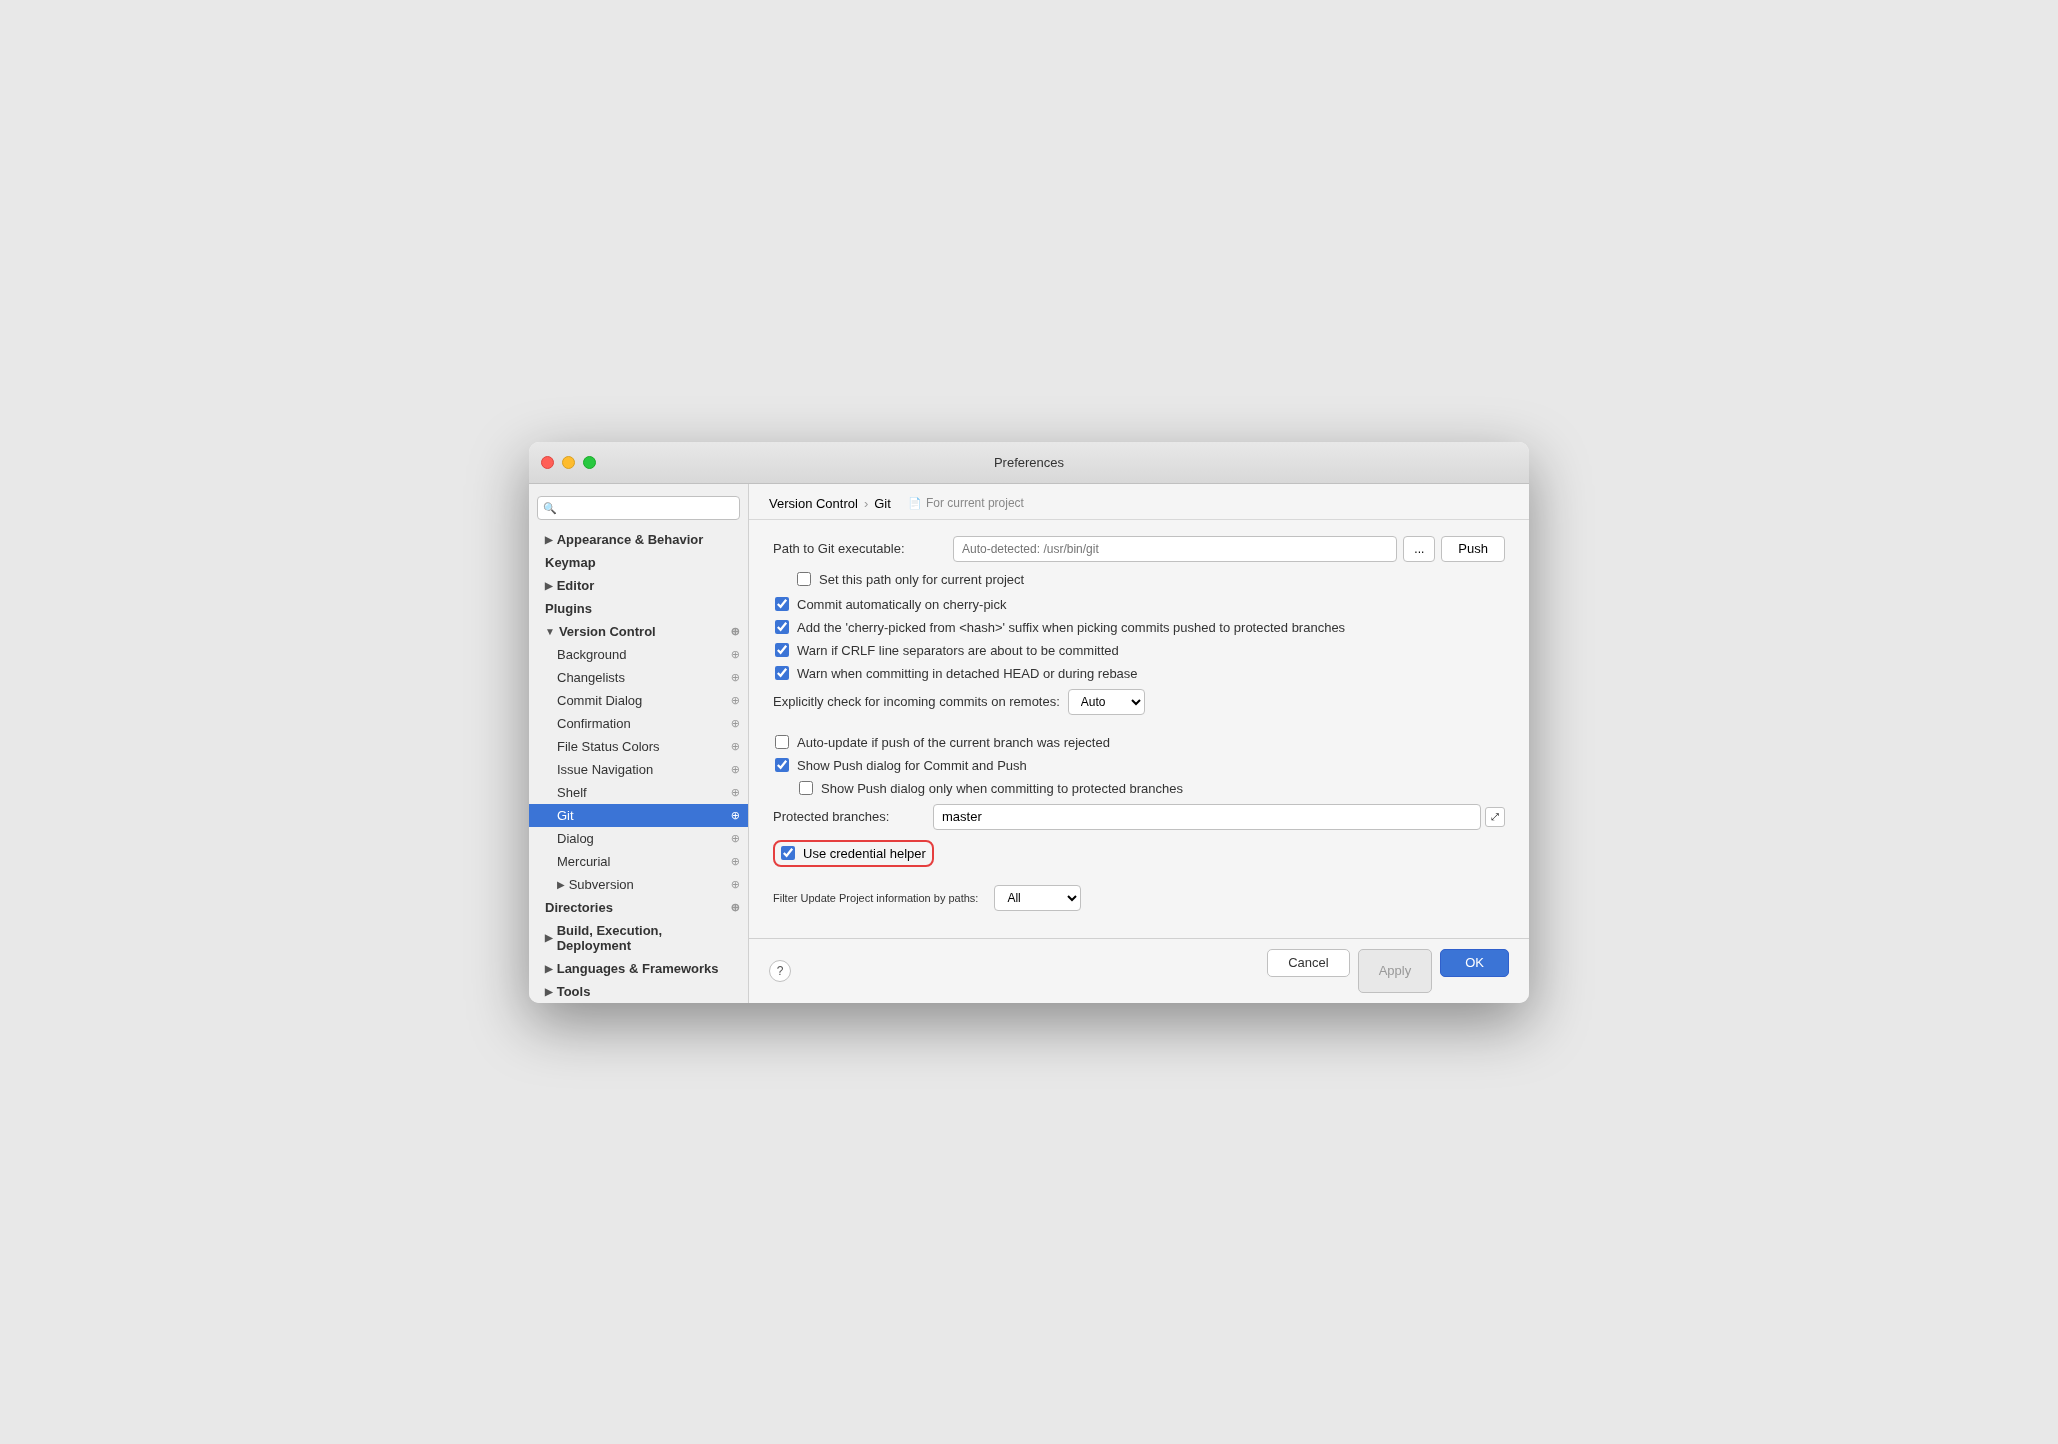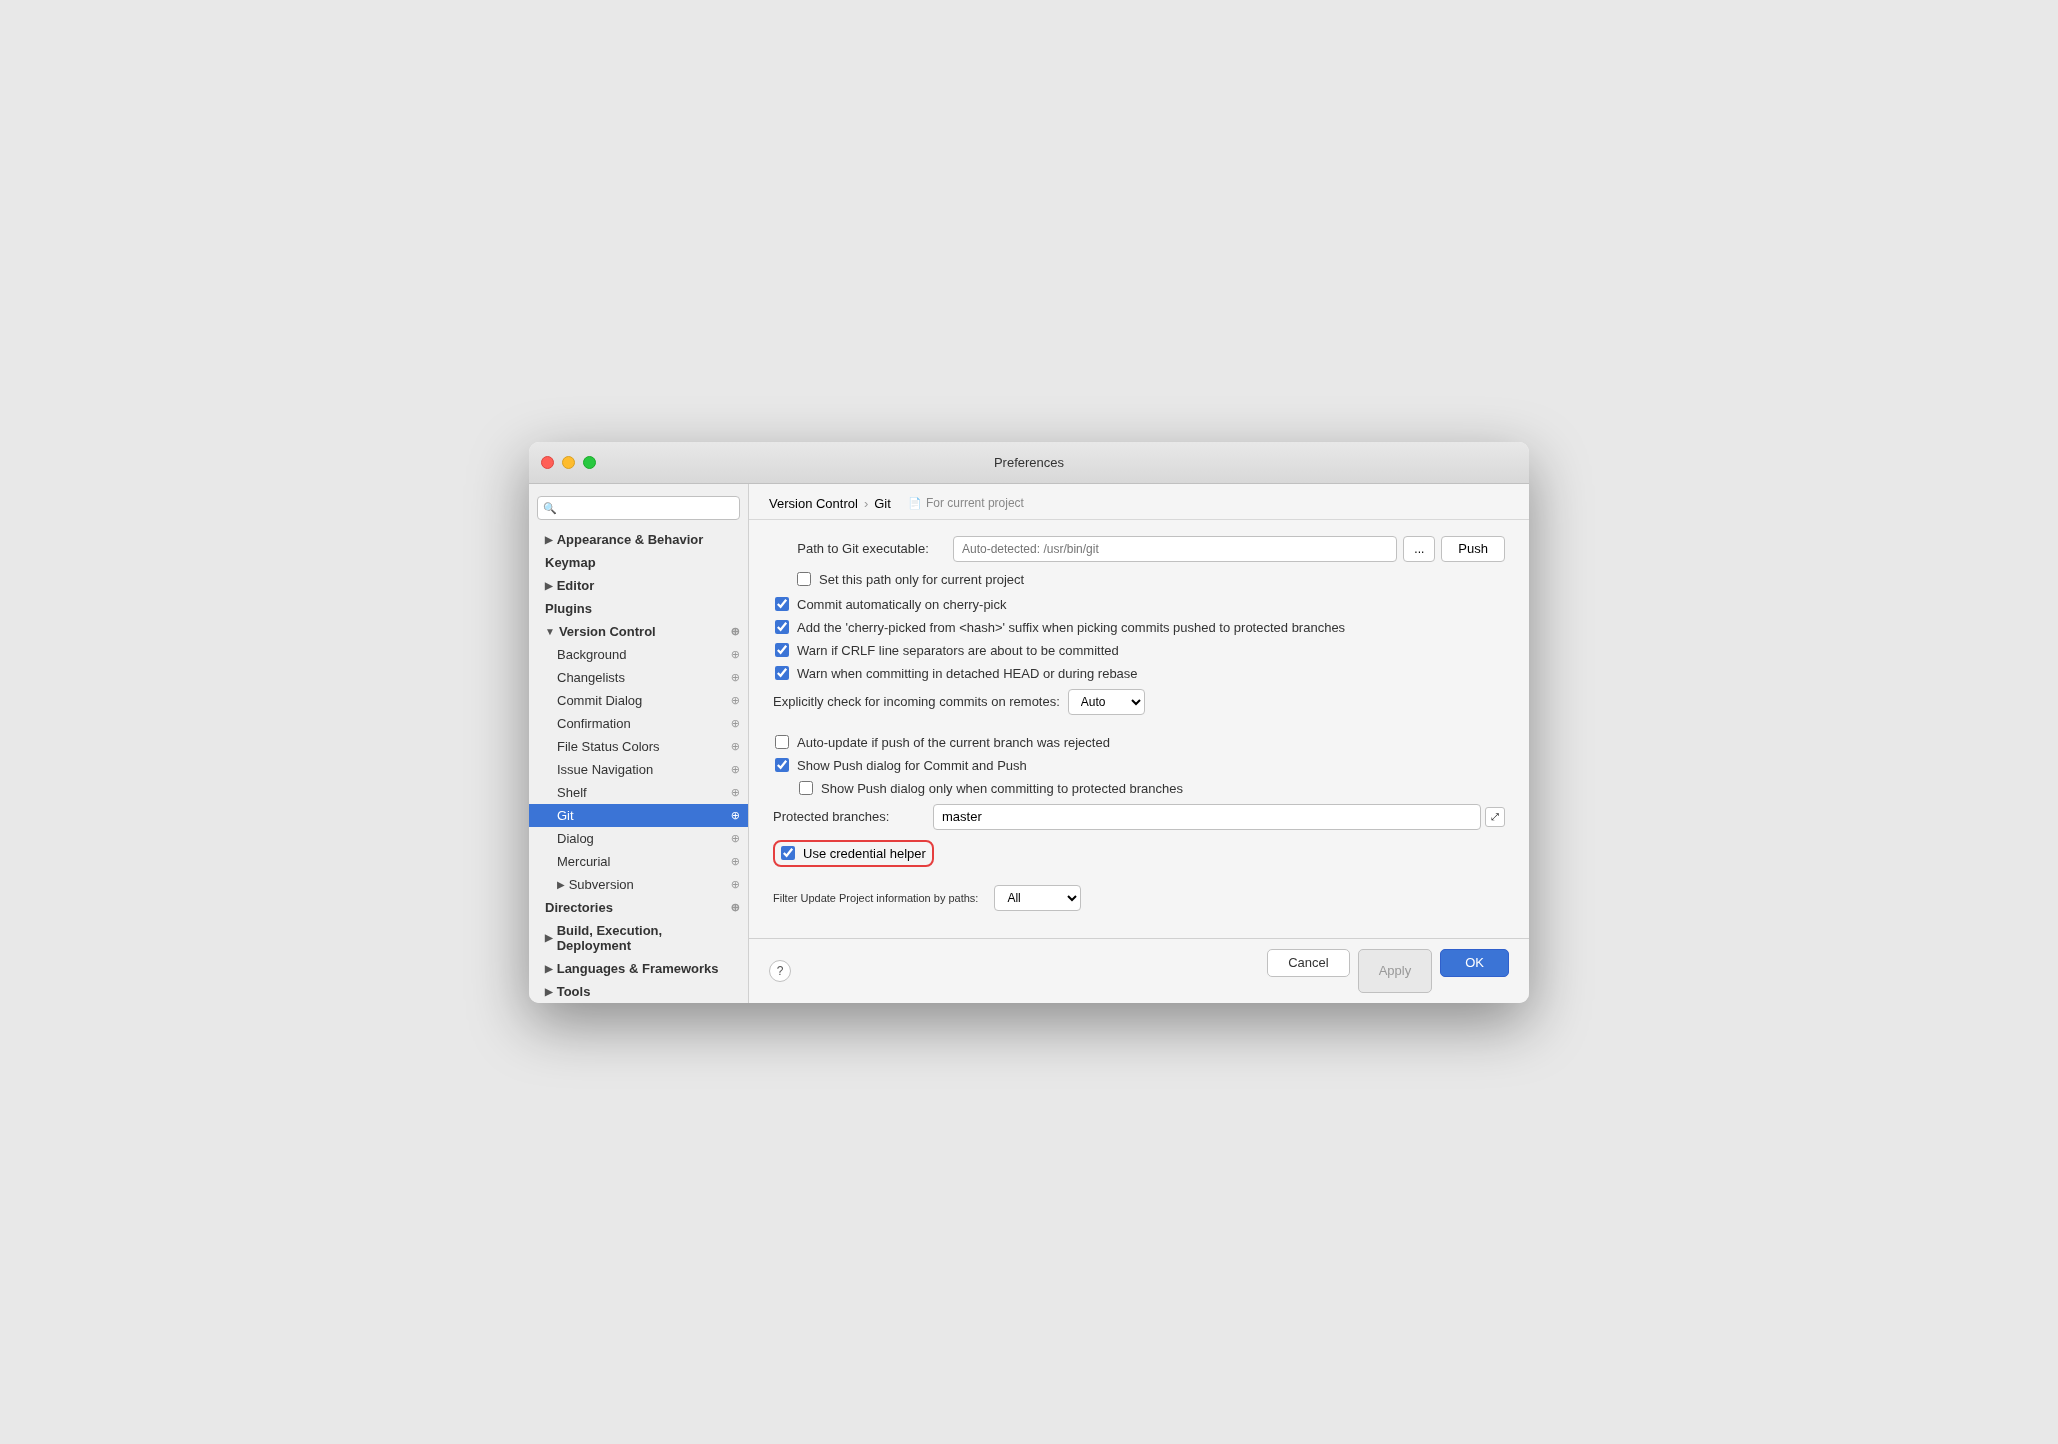--- a/index.html
+++ b/index.html
@@ -146,21 +146,20 @@
     }
     .form-row {
       display: flex;
       align-items: center;
       margin-bottom: 10px;
     }
     .form-label {
       color: #333;
       font-size: 13px;
       min-width: 180px;
-      text-align: center;
     }
     .path-input-container {
       display: flex;
       align-items: center;
       gap: 6px;
       flex: 1;
     }
     .path-input {
       flex: 1;
       height: 26px;

